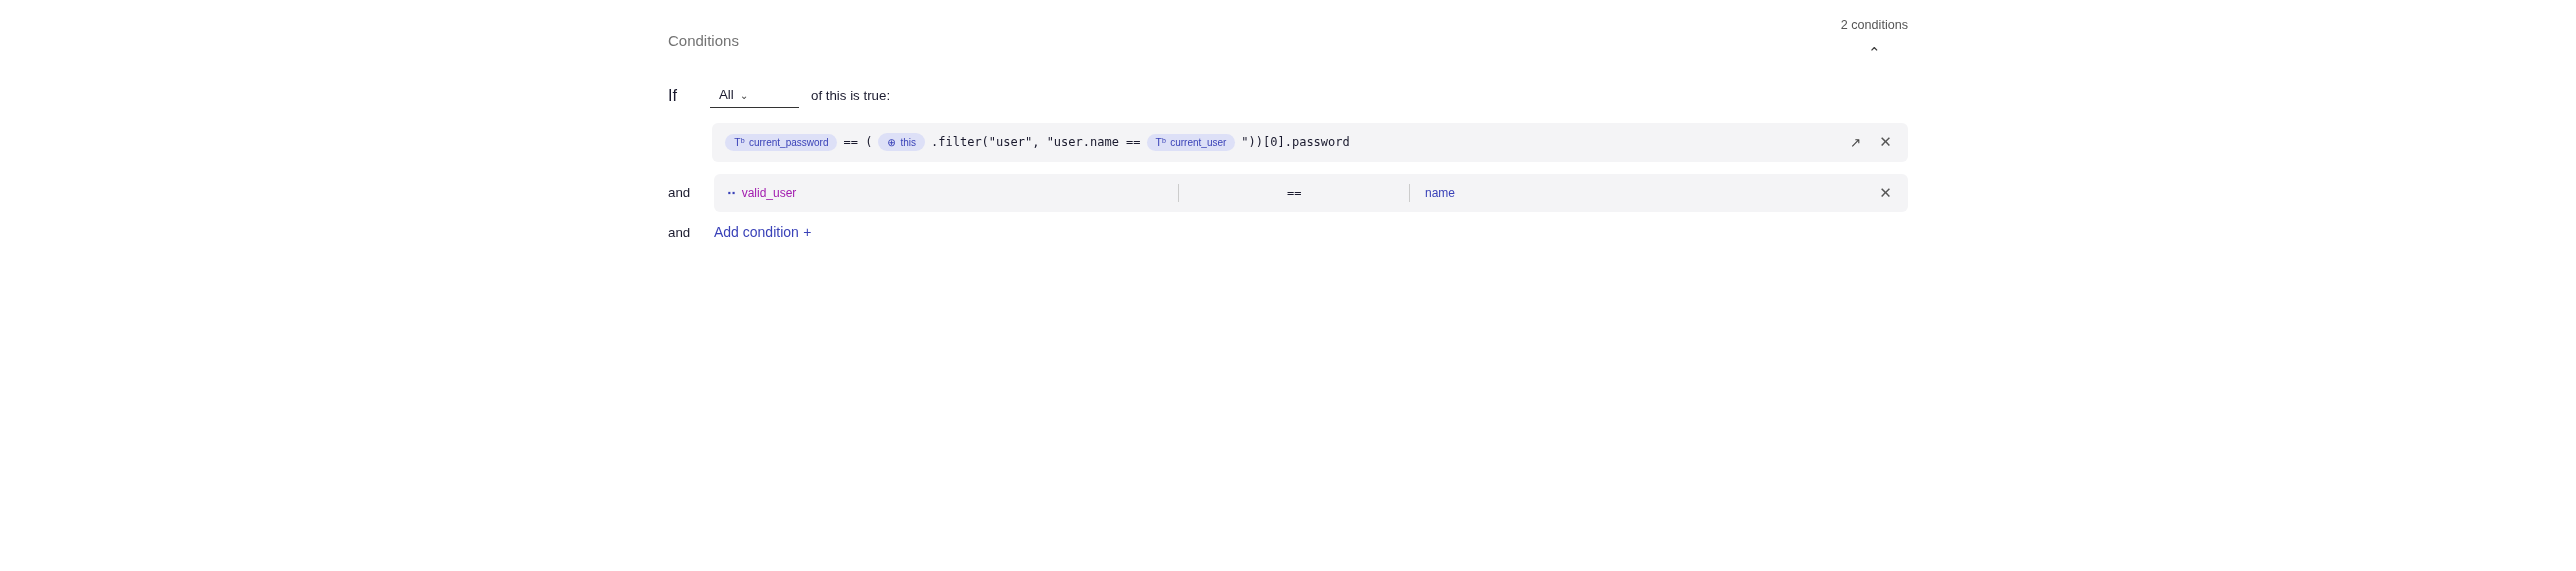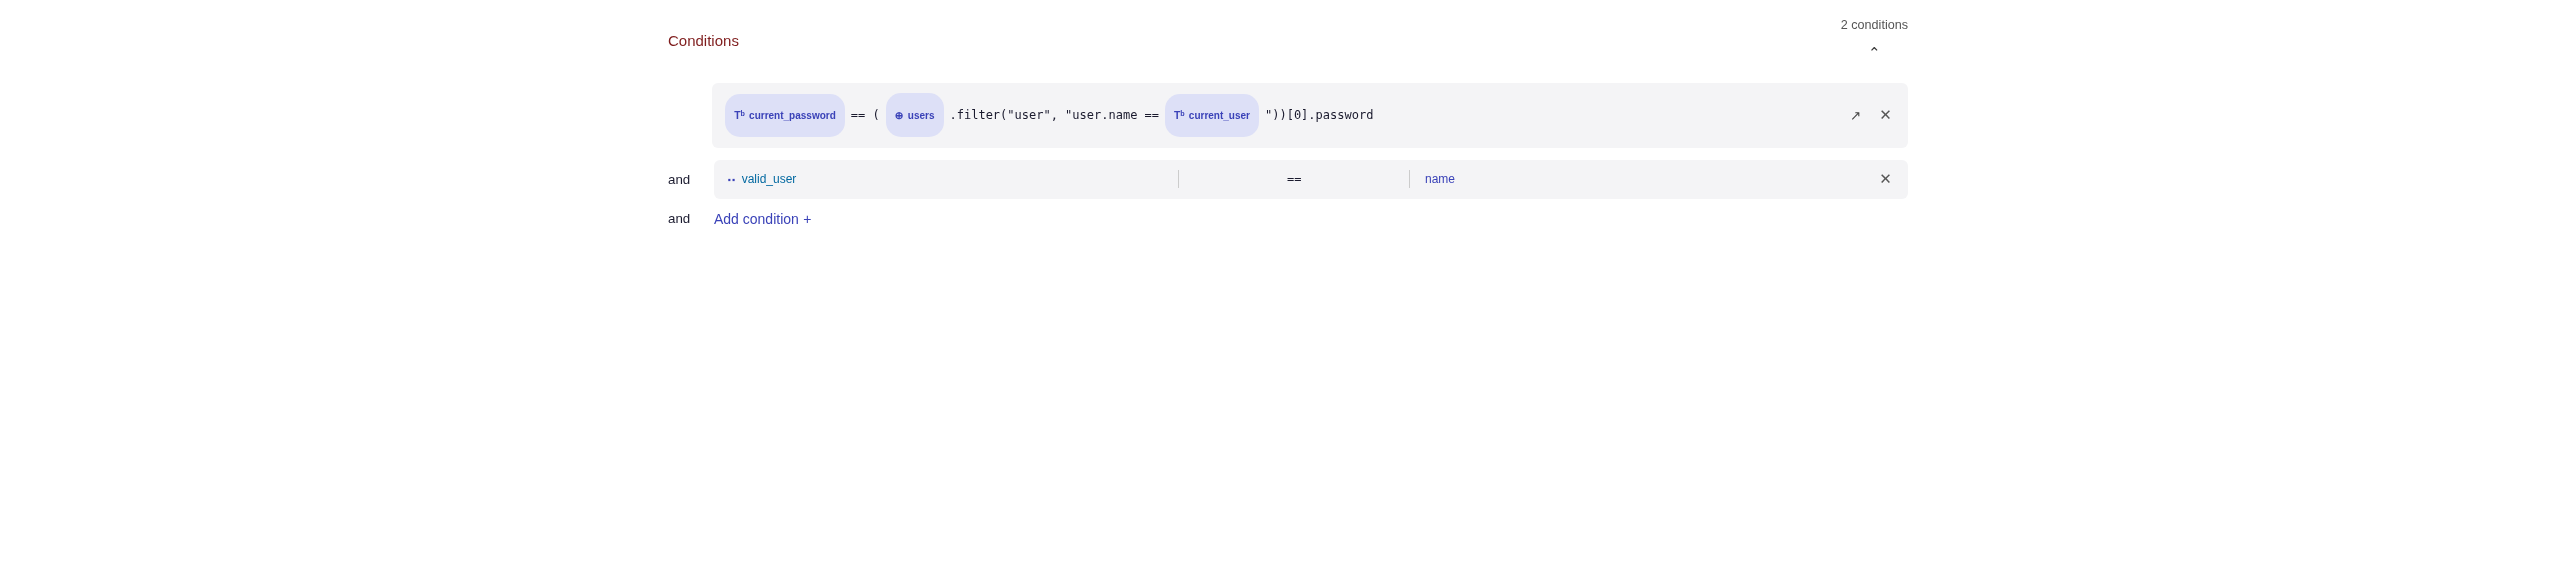--- a/index.html
+++ b/index.html
@@ -17,21 +17,21 @@
     }
     .header {
       display: flex;
       justify-content: space-between;
       align-items: center;
       margin-bottom: 21px;
     }
     .header-title {
       font-size: 15px;
       font-weight: 500;
-      color: #7f1d1d;
+      color: #737373;
     }
     .header-right {
       display: flex;
       align-items: center;
       gap: 12px;
       flex-direction: column;
     }
     .conditions-count {
       font-size: 12.6px;
       color: #555;
@@ -108,23 +108,23 @@
       min-width: 30px;
     }
 
     .pill {
       display: inline-flex;
       align-items: center;
       gap: 4.4px;
       background: #dde0f7;
       color: #3a42b8;
       border-radius: 15px;
-      padding: 16px 9px;
-      font-size: 12px;
-      font-weight: 700;
+      padding: 3px 9px;
+      font-size: 12px;
+      font-weight: 400;
       white-space: nowrap;
     }
     .pill-text {
       font-size: 10px;
     }
     .pill-icon {
       font-size: 10.4px;
     }
     .pill-globe {
       background: #dde0f7;
@@ -205,34 +205,42 @@
 <div class="container">
 
   <div class="header">
     <span class="header-title">Conditions</span>
     <div class="header-right">
       <span class="conditions-count">2 conditions</span>
       <span class="chevron-up">⌃</span>
     </div>
   </div>
 
+  <div class="if-row">
+    <span class="if-label">If</span>
+    <div class="all-dropdown">
+      <span>All</span>
+      <span class="chevron">⌄</span>
+    </div>
+    <span class="of-this-true">of this is true:</span>
+  </div>
 
   <div class="condition-block">
     <div class="condition-row-complex">
 
       <span class="pill pill-var">
         <span class="pill-icon">Tᵇ</span>
         <span class="pill-text">current_password</span>
       </span>
 
       <span class="expr-text">== (</span>
 
       <span class="pill pill-globe">
         <span class="pill-icon">⊕</span>
-        <span class="pill-text">users</span>
+        <span class="pill-text">this</span>
       </span>
 
       <span class="expr-text">.filter("user", "user.name ==</span>
 
       <span class="pill pill-var">
         <span class="pill-icon">Tᵇ</span>
         <span class="pill-text">current_user</span>
       </span>
 
       <span class="expr-text">"))[0].password</span>
@@ -242,21 +250,21 @@
       <span class="close-btn">✕</span>
     </div>
   </div>
 
   <div class="and-row">
     <span class="and-label">and</span>
     <div class="condition-row-simple" style="flex:1; display:flex; align-items:center;">
 
       <div class="simple-cell-left">
         <span style="color:#3a42b8; font-size:15px; font-weight:bold;">∙∙</span>
-        <span style="color:#0369a1; font-size:12px; font-weight:500;text-align:right;">valid_user</span>
+        <span style="color:#a21caf; font-size:12px; font-weight:500;text-align:right;">valid_user</span>
       </div>
       <div class="divider"></div>
 
       <div class="simple-cell-op">
         <span>==</span>
       </div>
       <div class="divider"></div>
 
       <div class="simple-cell-right">
         <span>name</span>

